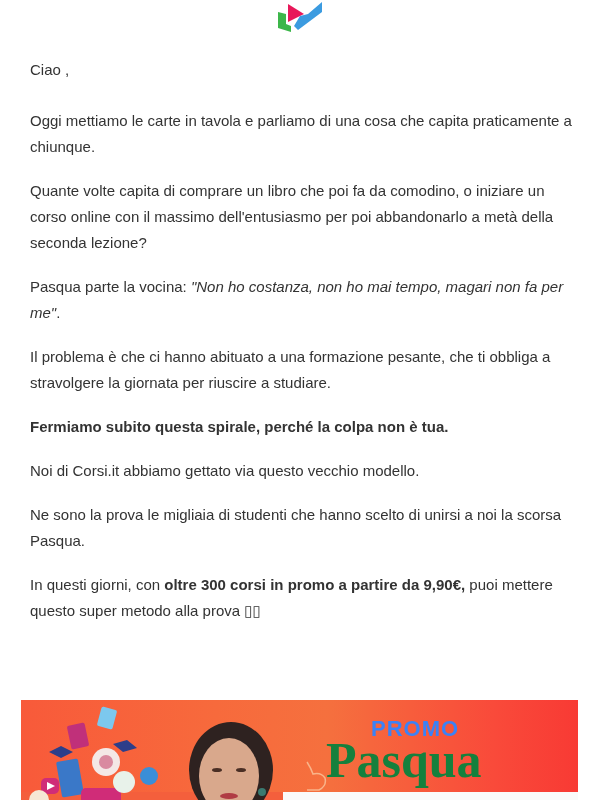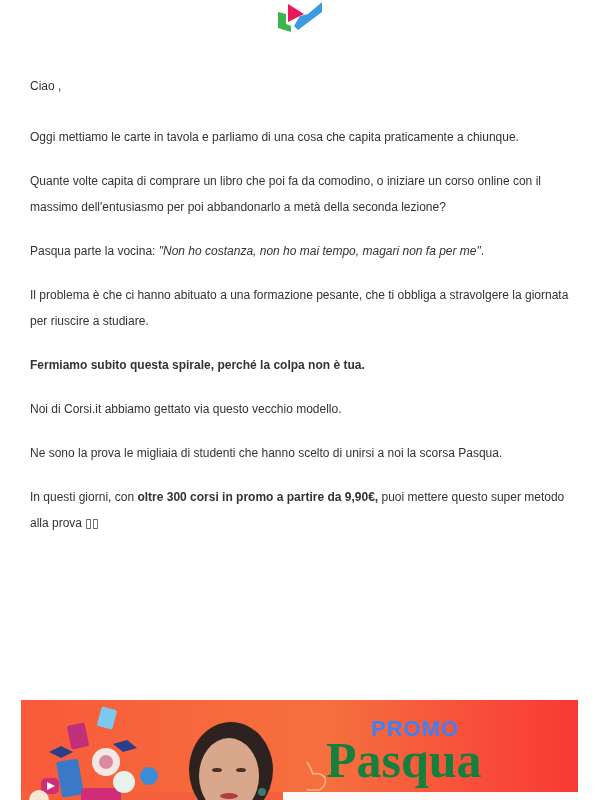--- a/index.html
+++ b/index.html
@@ -1,19 +1,19 @@
 <!DOCTYPE html>
 <html><head>
 <meta charset="utf-8">
 <style>
   html, body { margin: 0; padding: 0; background: #ffffff; }
   body { width: 600px; height: 800px; overflow: hidden; position: relative;
          font-family: "Liberation Sans", "DejaVu Sans", sans-serif; color: #333333; }
   .logo { position: absolute; left: 276px; top: 0; width: 48px; height: 34px; }
-  .content { position: absolute; left: 30px; top: 73px; width: 550px; font-size: 12px; line-height: 26px; }
+  .content { position: absolute; left: 30px; top: 57px; width: 550px; font-size: 15px; line-height: 26px; }
   .content p { margin: 0 0 18px 0; }
   .content p.gap-lg { }
   .content p.first { margin-bottom: 25px; }
   .banner { position: absolute; left: 21px; top: 700px; width: 557px; height: 100px; overflow: hidden; }
   .banner-bg { position: absolute; left: 0; top: 0; width: 557px; height: 92px;
                background: linear-gradient(90deg, #f85a3a 0%, #f76a3c 35%, #f5703e 55%, #f94a3a 85%, #f83a34 100%); }
   .banner-white { position: absolute; left: 262px; top: 92px; width: 295px; height: 8px; background: #fafafa; }
   .banner-left-ext { position: absolute; left: 0; top: 92px; width: 262px; height: 8px; background: #f45f3c; }
   .promo-label { position: absolute; left: 350px; top: 16px; color: #3b82f6; font-weight: bold;
                  font-size: 22px; letter-spacing: 1px; font-family: "Liberation Sans", sans-serif; }

